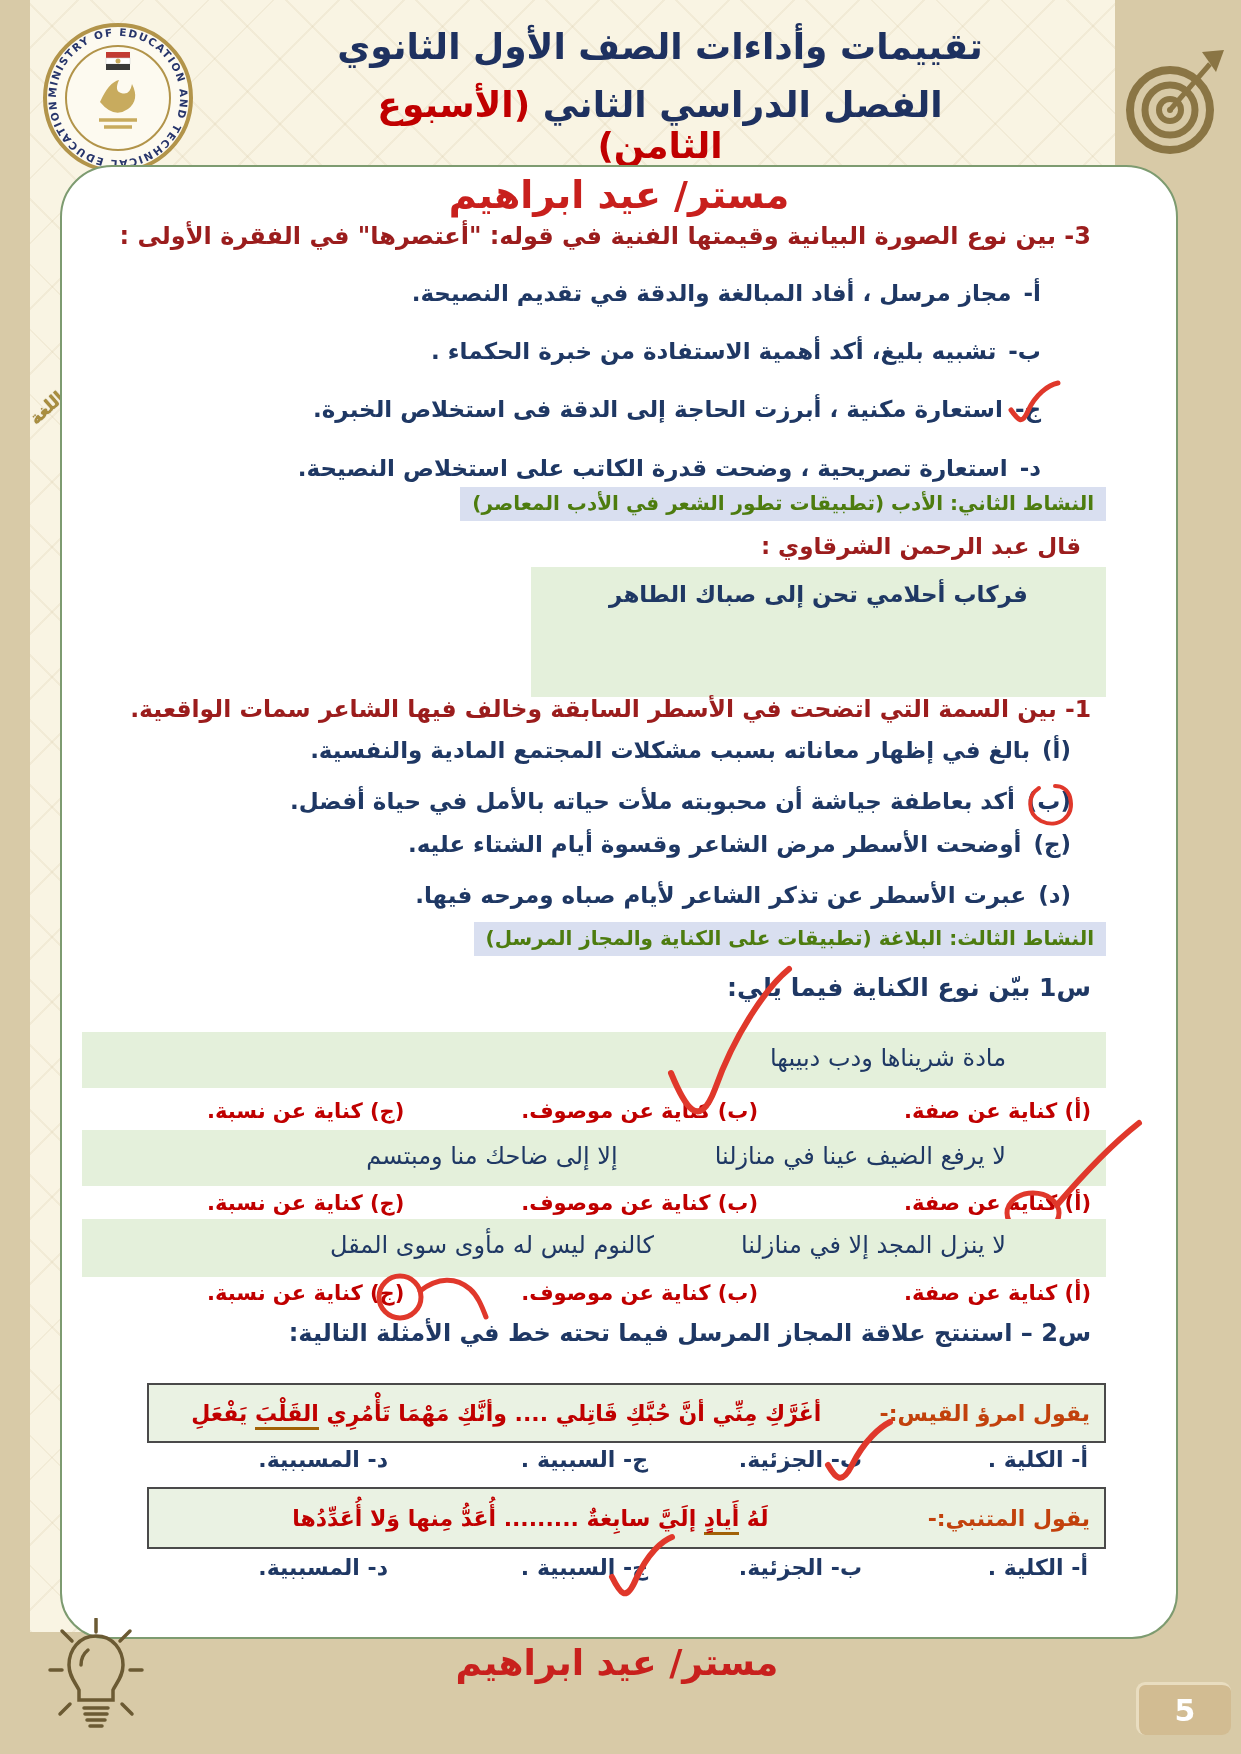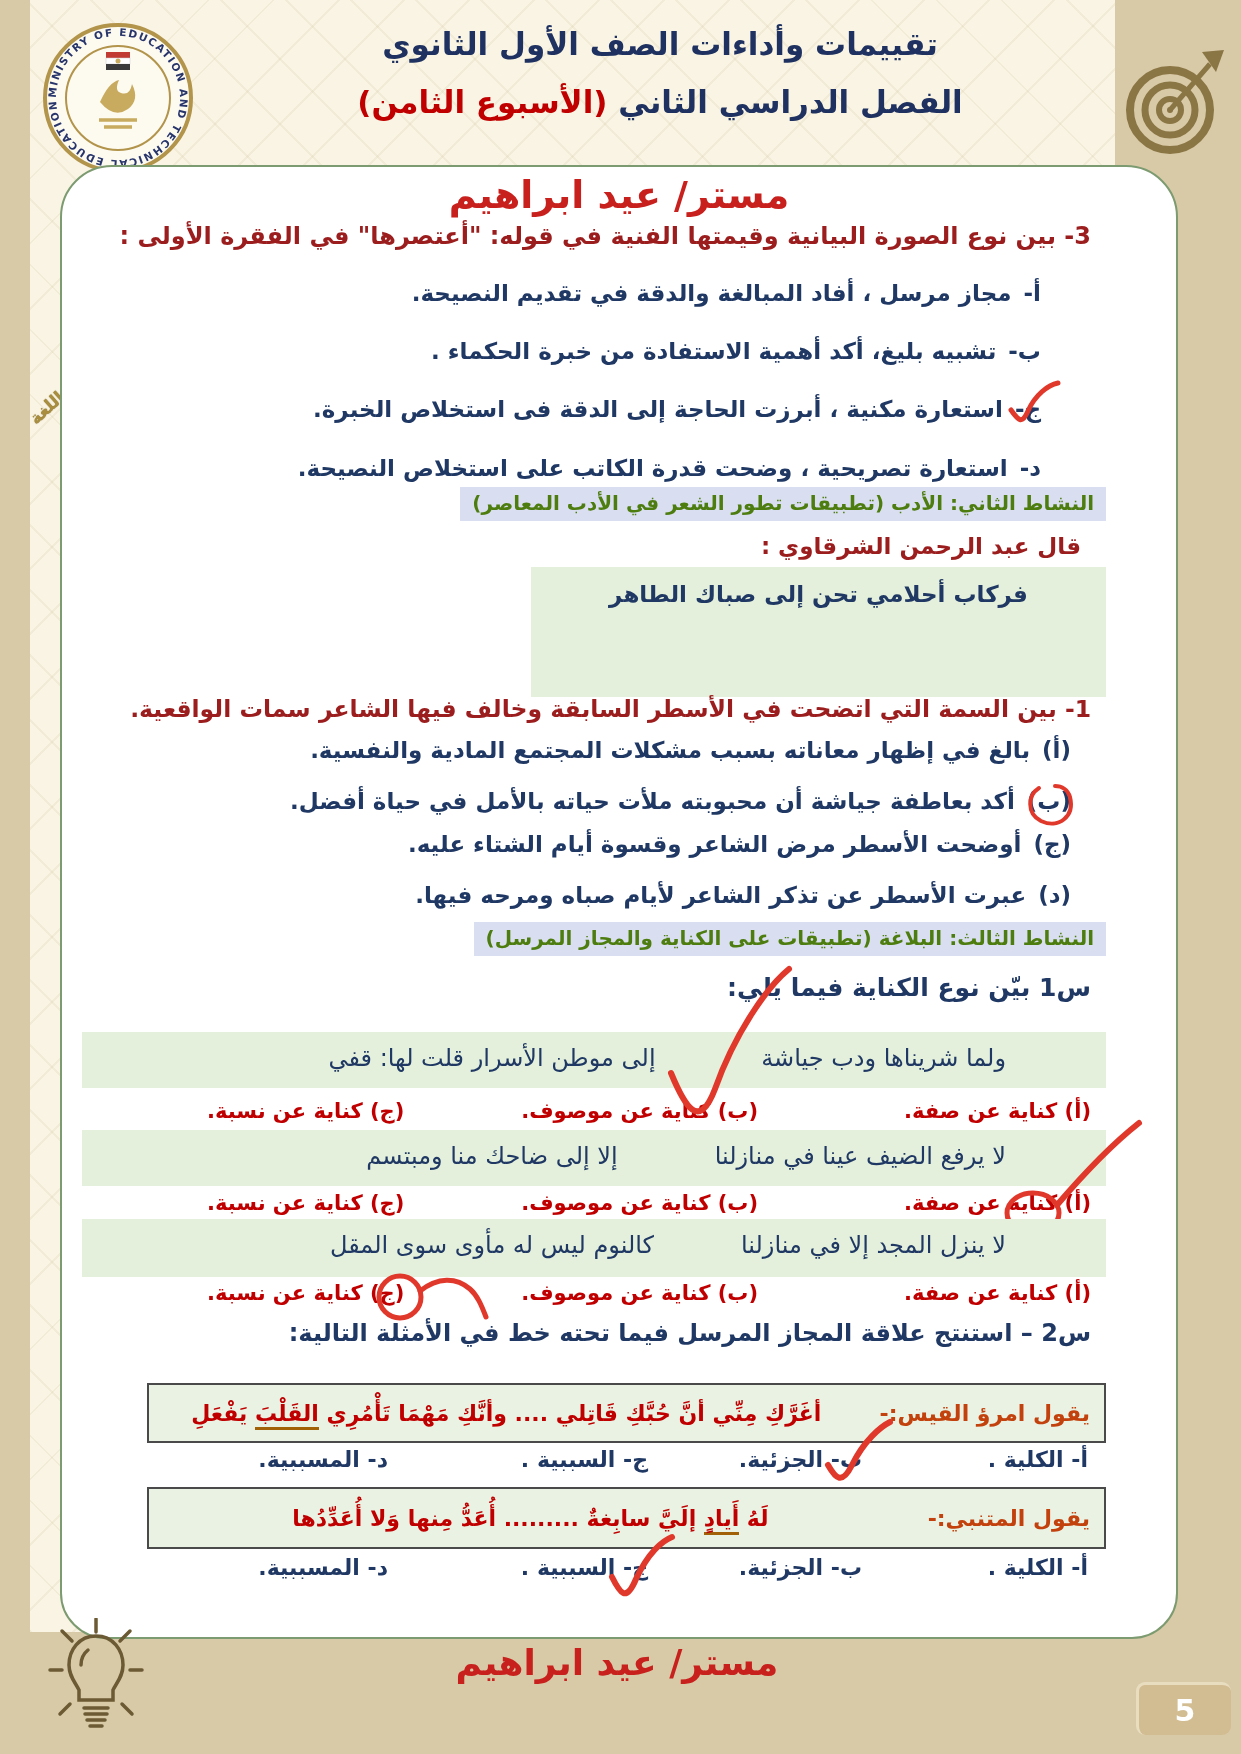--- a/index.html
+++ b/index.html
@@ -10,21 +10,21 @@
   }
   .paper{
     position:absolute; left:30px; top:0; width:1085px; height:1632px;
     background-color:#f9f4e3;
     background-image:
       repeating-linear-gradient(45deg, rgba(213,198,163,.20) 0 2px, transparent 2px 46px),
       repeating-linear-gradient(-45deg, rgba(213,198,163,.20) 0 2px, transparent 2px 46px);
   }
   .hdr-line1,.hdr-line2{
     position:absolute; left:330px; width:660px; text-align:center;
-    color:#1e3160; font-weight:bold; font-size:31px; direction:rtl;
+    color:#1e3160; font-weight:bold; font-size:36px; direction:rtl;
   }
   .hdr-line1{top:26px;}
   .hdr-line2{top:84px;}
   .hdr-line2 .red{color:#c00000;}
   .seal{position:absolute; left:42px; top:22px;}
   .office-text{
     position:absolute; left:-12px; top:348px; width:235px; text-align:center;
     color:#a98e3f; font-weight:bold; font-size:17px; direction:rtl;
     transform:rotate(-42deg);
     text-shadow:0 0 1px #7a6426;
@@ -181,22 +181,21 @@
       <span class="olabel">(ج)</span><span>أوضحت الأسطر مرض الشاعر وقسوة أيام الشتاء عليه.</span>
     </div>
     <div class="opt-line" style="top:715px; right:105px;">
       <span class="olabel">(د)</span><span>عبرت الأسطر عن تذكر الشاعر لأيام صباه ومرحه فيها.</span>
     </div>
 
     <div class="banner" style="top:755px; right:70px;">النشاط الثالث: البلاغة (تطبيقات على الكناية  والمجاز المرسل)</div>
     <div class="q-navy" style="top:806px; right:85px;">س1 بيّن نوع الكناية فيما يلي:</div>
 
     <div class="kbox" style="top:865px; height:56px;">
-      <span class="kr">ولما شريناها ودب جياشة</span>
-      <span class="kl">إلى موطن الأسرار قلت لها: قفي</span>
+      <span class="kr">مادة شريناها ودب دبيبها</span>
     </div>
     <div class="krow" style="top:932px;">
       <span class="ka">(أ) كناية عن صفة.</span>
       <span class="kb">
         <span class="lwrap">
           <span>(ب) كناية عن موصوف.</span>
           <svg class="mark" style="right:-36px; top:-138px;" width="135" height="175" viewBox="0 0 135 175">
             <path d="M12,112 C26,146 40,170 56,128 C76,72 108,26 130,8" stroke-width="6"></path>
           </svg>
         </span>

